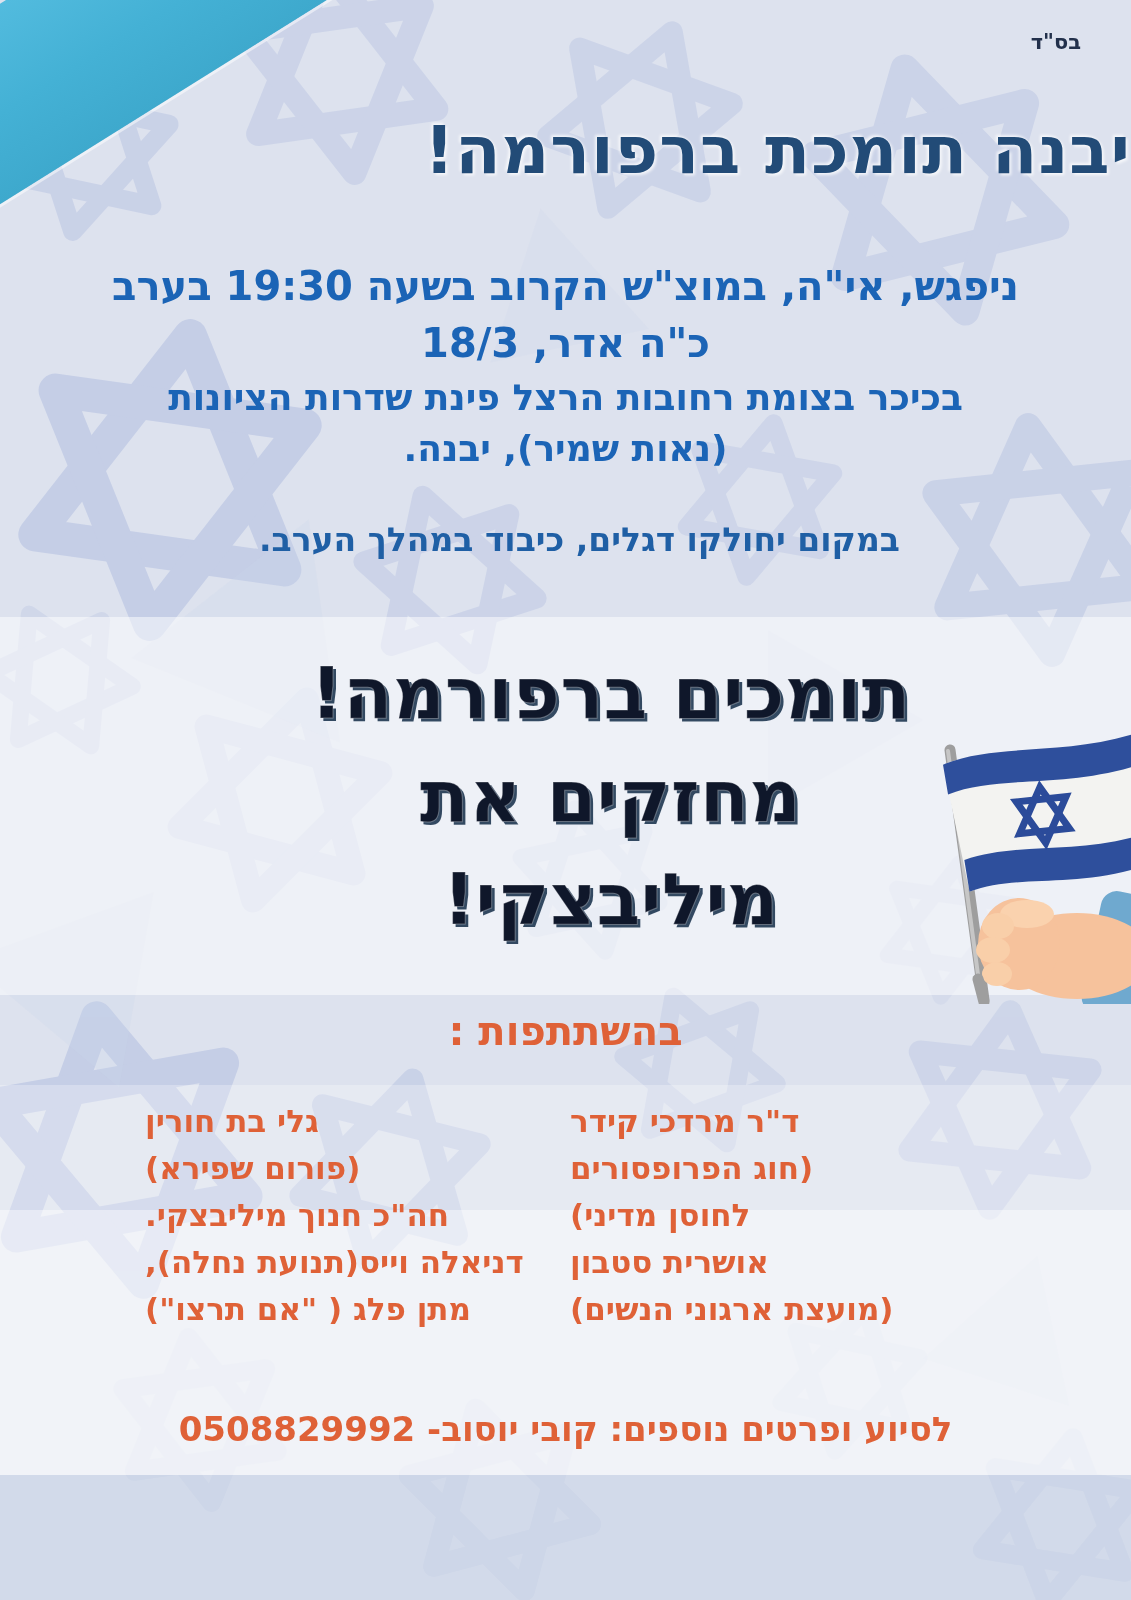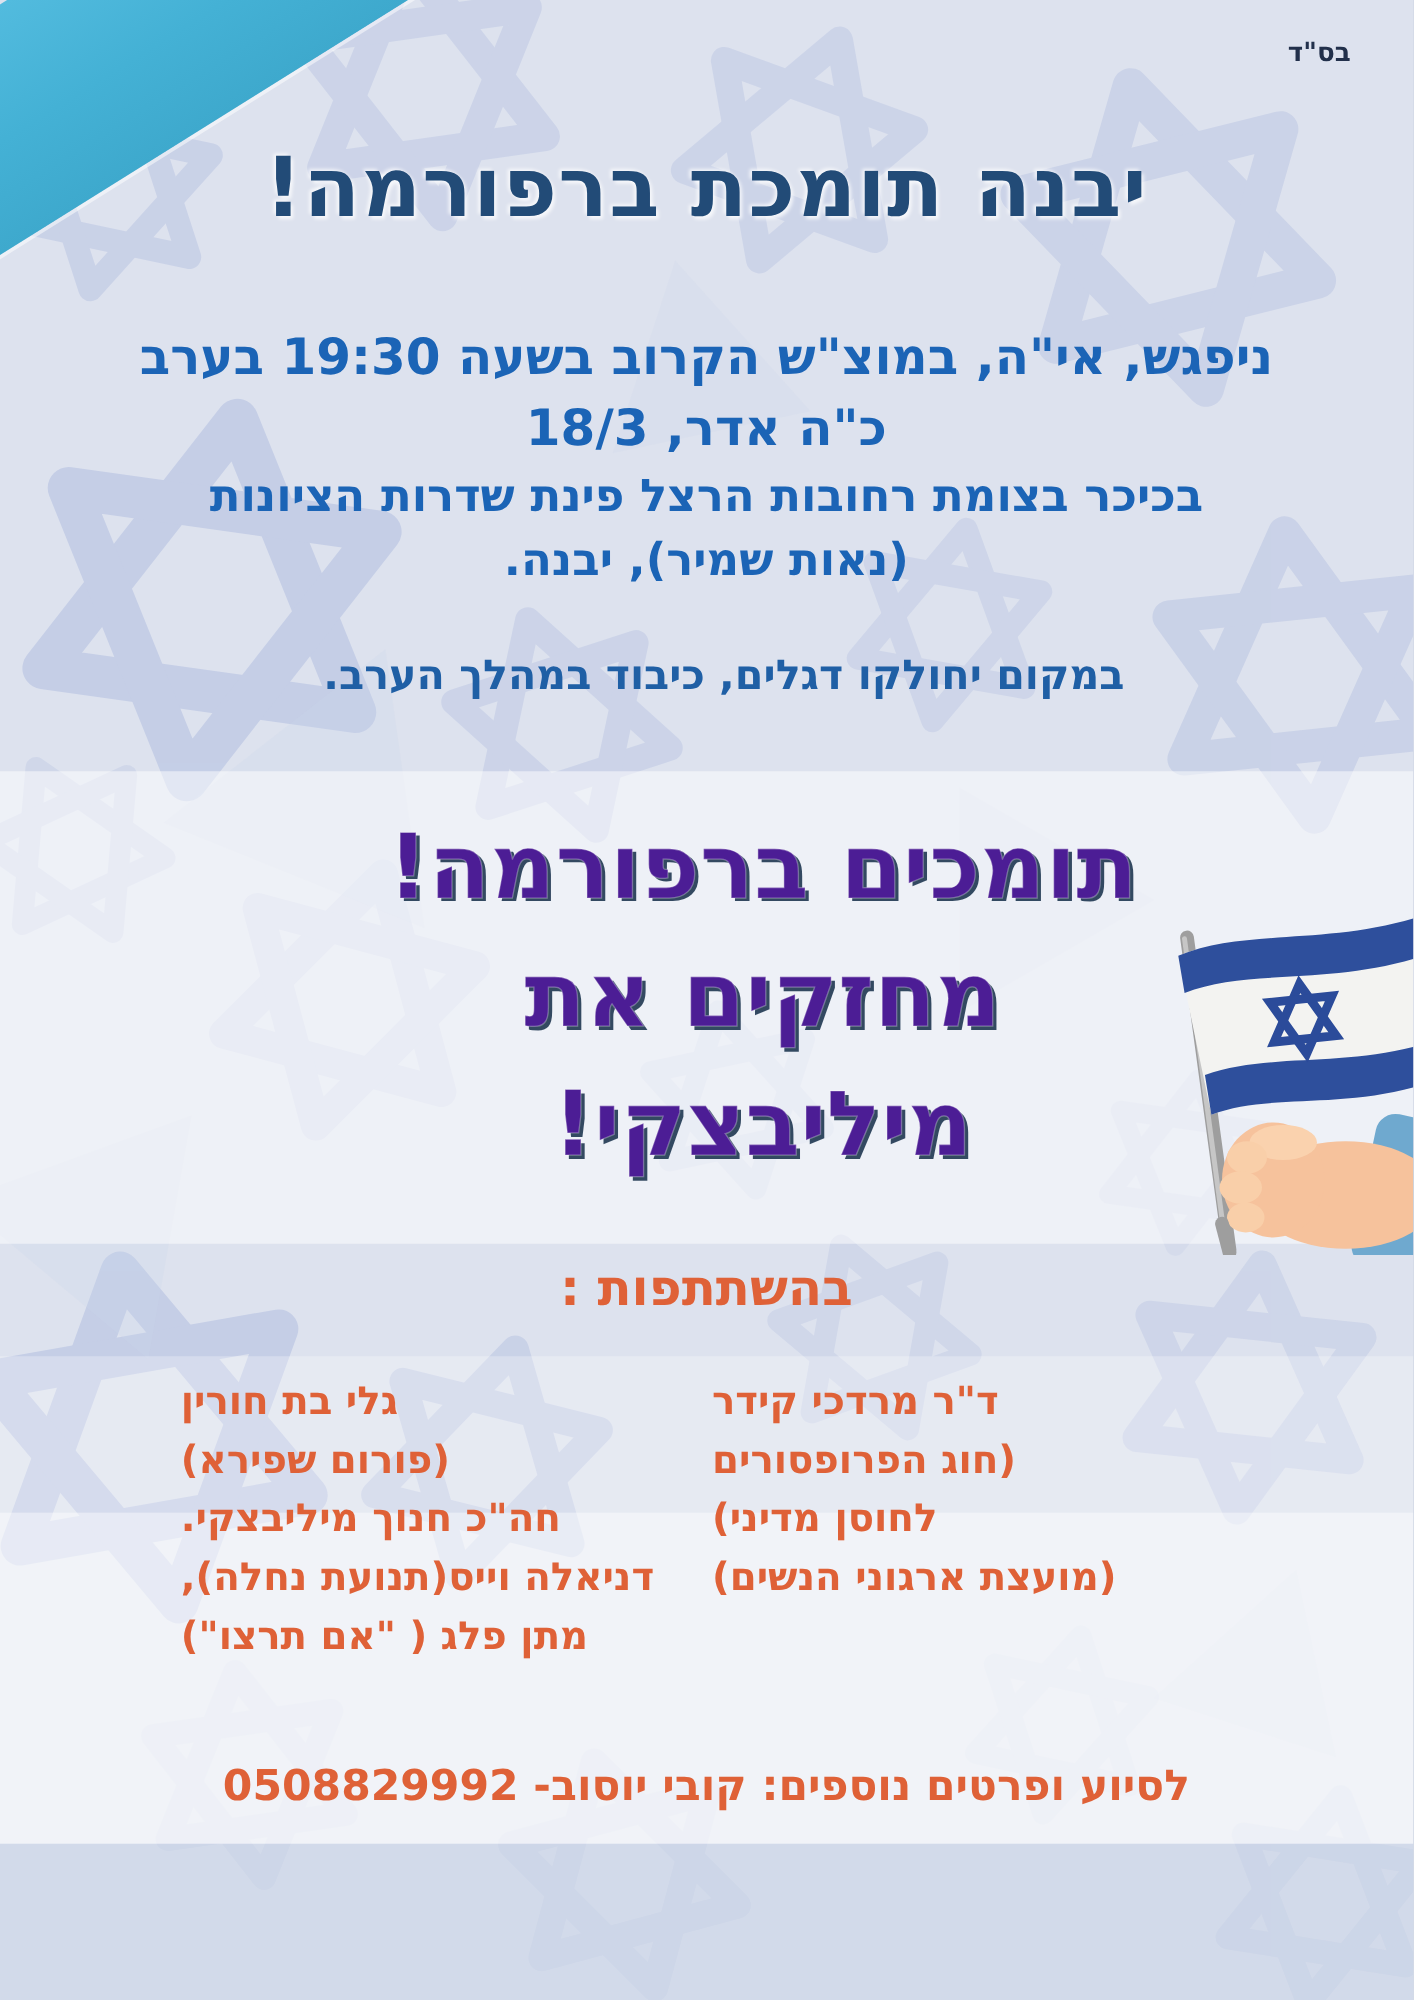--- a/index.html
+++ b/index.html
@@ -21,38 +21,38 @@
     position:absolute;left:-130px;top:85px;width:840px;height:170px;
     background:linear-gradient(180deg,#52bbde 0%,#44b1d5 55%,#3ea9cd 100%);
     transform:rotate(-32deg);transform-origin:top left;
     box-shadow:0 3px 0 rgba(255,255,255,0.5);
   }
   .bsd{
     position:absolute;top:30px;right:50px;
     font-size:21px;font-weight:bold;color:#22304b;
   }
   .title{
-    position:absolute;top:112px;left:0;right:0;text-align:center;
+    position:absolute;top:112px;left:0;right:0;text-align:right;
     font-size:66px;font-weight:800;color:#224b77;letter-spacing:1px;
     text-shadow:2px 2px 3px rgba(255,255,255,0.75),-2px -2px 3px rgba(255,255,255,0.75);
     white-space:nowrap;
   }
   .details{
     position:absolute;top:258px;left:0;right:0;text-align:center;
     color:#1b64b6;font-weight:800;
   }
   .details .d-lg{font-size:40px;line-height:57px;white-space:nowrap;}
   .details .d-md{font-size:36px;line-height:51px;white-space:nowrap;}
   .note{
     position:absolute;top:520px;left:0;right:0;text-align:center;
     font-size:33px;font-weight:800;color:#1f5fa5;white-space:nowrap;margin-left:28px;
   }
   .slogan{
     position:absolute;top:642px;left:90px;right:0;text-align:center;
-    font-size:72px;line-height:103px;font-weight:800;color:#4c1d95;
+    font-size:72px;line-height:103px;font-weight:800;color:#0f172a;
     -webkit-text-stroke:1px rgba(255,255,255,0.30);
     text-shadow:3px 3px 0 rgba(18,44,70,0.85);
     white-space:nowrap;
   }
   .participants-heading{
     position:absolute;top:1008px;left:0;right:0;text-align:center;
     font-size:40px;font-weight:800;color:#df6137;white-space:nowrap;
   }
   .col{
     position:absolute;top:1098px;width:420px;text-align:left;
@@ -160,20 +160,21 @@
       <line x1="77" y1="285" x2="83" y2="308" stroke="#9e9e9e" stroke-width="11" stroke-linecap="round"></line>
     </g>
   </svg>
 
   <div class="participants-heading">בהשתתפות :</div>
 
   <div class="col col-right">
     <div>ד"ר מרדכי קידר</div>
     <div>(חוג הפרופסורים</div>
     <div>לחוסן מדיני)</div>
+    <div>אושרית סטבון</div>
     <div>(מועצת ארגוני הנשים)</div>
   </div>
 
   <div class="col col-left">
     <div>גלי בת חורין</div>
     <div>(פורום שפירא)</div>
     <div>חה"כ חנוך מיליבצקי.</div>
     <div>דניאלה וייס(תנועת נחלה),</div>
     <div>מתן פלג ( "אם תרצו")</div>
   </div>

